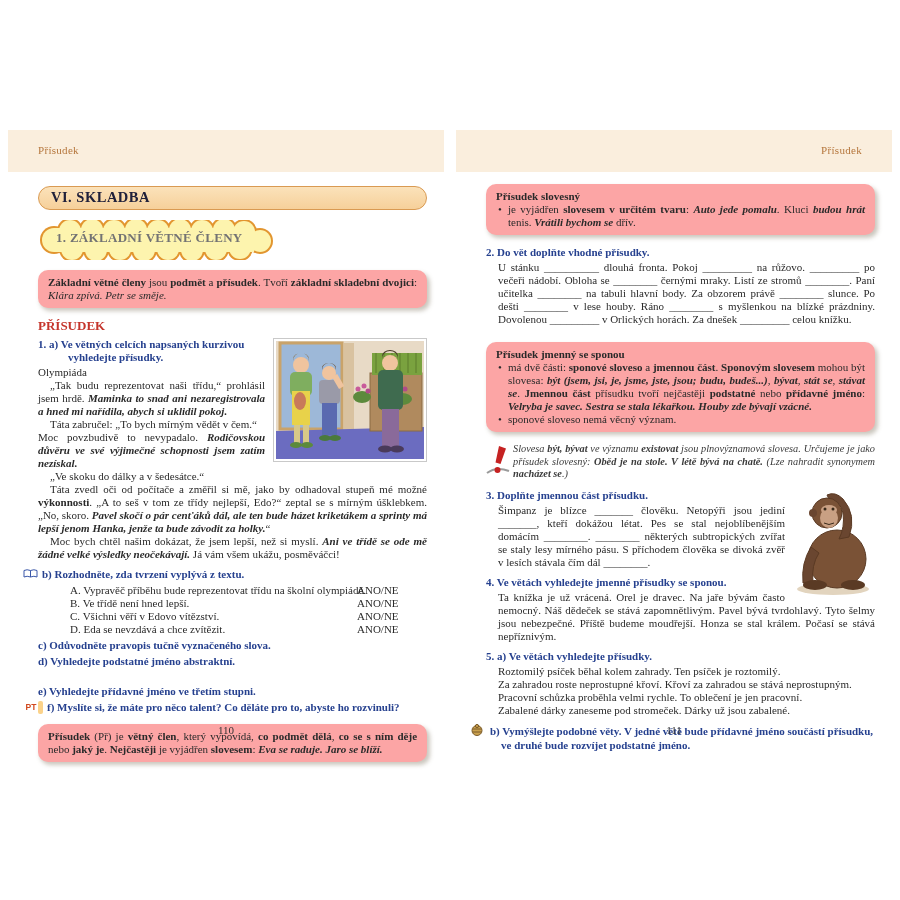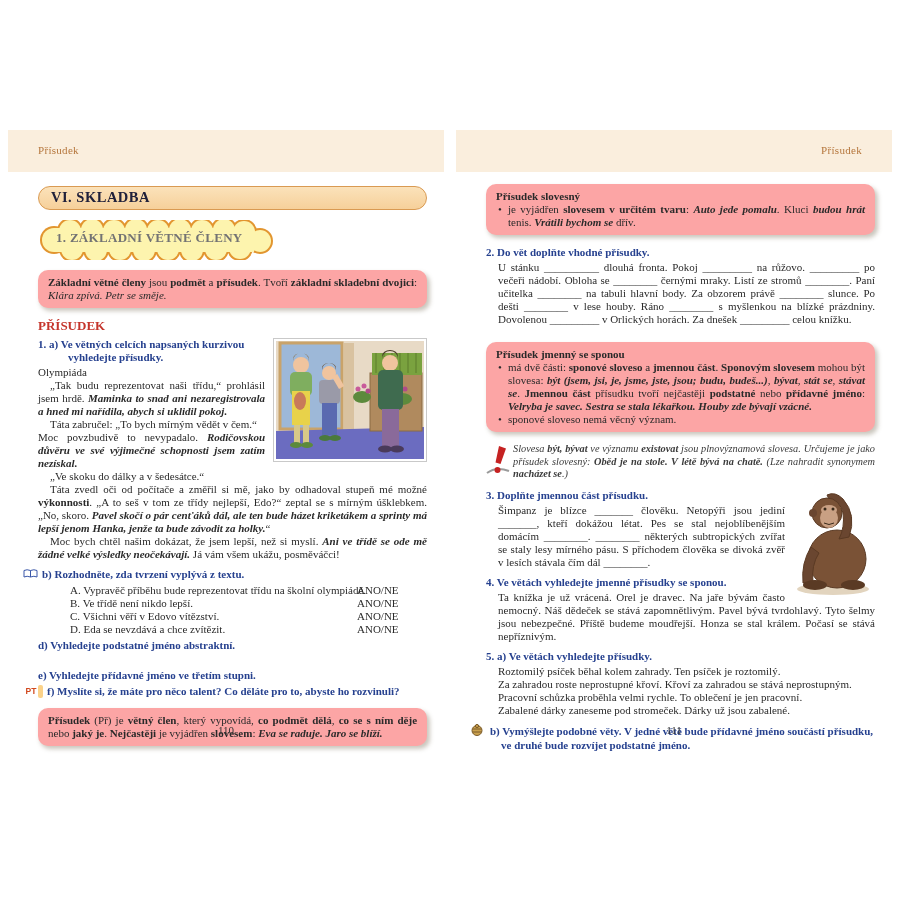--- a/index.html
+++ b/index.html
@@ -199,25 +199,26 @@
 
     <div class="bluehead hang15" style="clear:both;">
       <span class="icon-gap"><svg width="15" height="11">
             <path d="M1,2.5 Q4,1 7.5,2.5 Q11,1 14,2.5 L14,9 Q11,7.5 7.5,9 Q4,7.5 1,9 Z" fill="#ffffff" stroke="#3a57a8" stroke-width="1"></path>
             <line x1="7.5" y1="2.5" x2="7.5" y2="9" stroke="#3a57a8"></line>
           </svg></span><span>b) Rozhodněte, zda tvrzení vyplývá z textu.</span>
     </div>
 
     <div style="margin-left:16px;">
       <p class="tf-row"><span>A.</span> <span>Vypravěč příběhu bude reprezentovat třídu na školní olympiádě.</span><span class="tf-answer">ANO/NE</span></p>
-      <p class="tf-row"><span>B.</span> <span>Ve třídě není nikdo lepší.</span><span class="tf-answer">ANO/NE</span></p>
+      <p class="tf-row"><span>B.</span> <span>Ve třídě není hned lepší.</span><span class="tf-answer">ANO/NE</span></p>
       <p class="tf-row"><span>C.</span> <span>Všichni věří v Edovo vítězství.</span><span class="tf-answer">ANO/NE</span></p>
       <p class="tf-row"><span>D.</span> <span>Eda se nevzdává a chce zvítězit.</span><span class="tf-answer">ANO/NE</span></p>
     </div>
 
+    <div class="bluehead" style="margin-top:3px;">c) Odůvodněte pravopis tučně vyznačeného slova.</div>
     <div class="bluehead" style="margin-top:3px;">d) Vyhledejte podstatné jméno abstraktní.</div>
     <div class="bluehead" style="margin-top:17px;">e) Vyhledejte přídavné jméno ve třetím stupni.</div>
     <div class="bluehead hang15" style="margin-top:3px;">
       <span class="pt-badge">PT</span><span>f) Myslíte si, že máte pro něco talent? Co děláte pro to, abyste ho rozvinuli?</span>
     </div>
 
     <div class="defbox" style="margin-top:10px;"><span class="b">Přísudek</span><span> (Př) je </span><span class="b">větný člen</span><span>, který vypovídá, </span><span class="b">co podmět dělá</span><span>, </span><span class="b">co se s ním děje</span><span> nebo </span><span class="b">jaký je</span><span>. </span><span class="b">Nejčastěji</span><span> je vyjádřen </span><span class="b">slovesem</span><span>: </span><span class="bi">Eva se raduje. Jaro se blíží.</span></div>
   </div>
   <div class="pagenum">110</div>
 </div>

